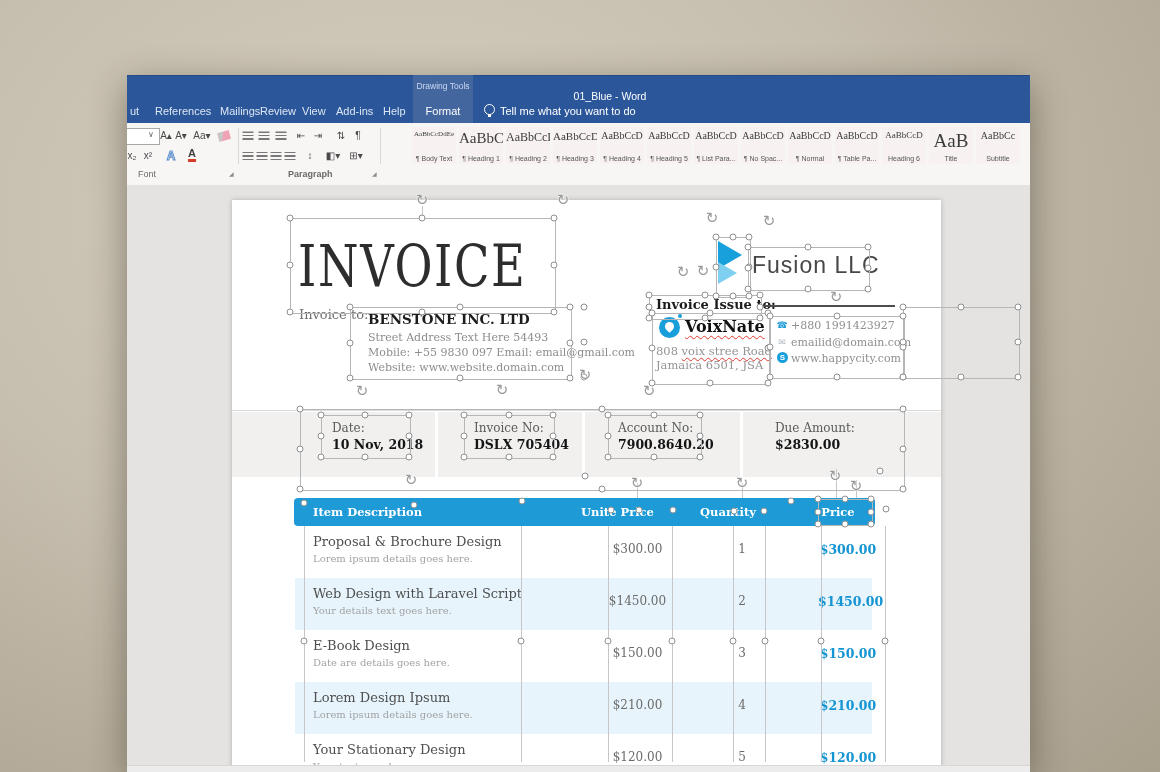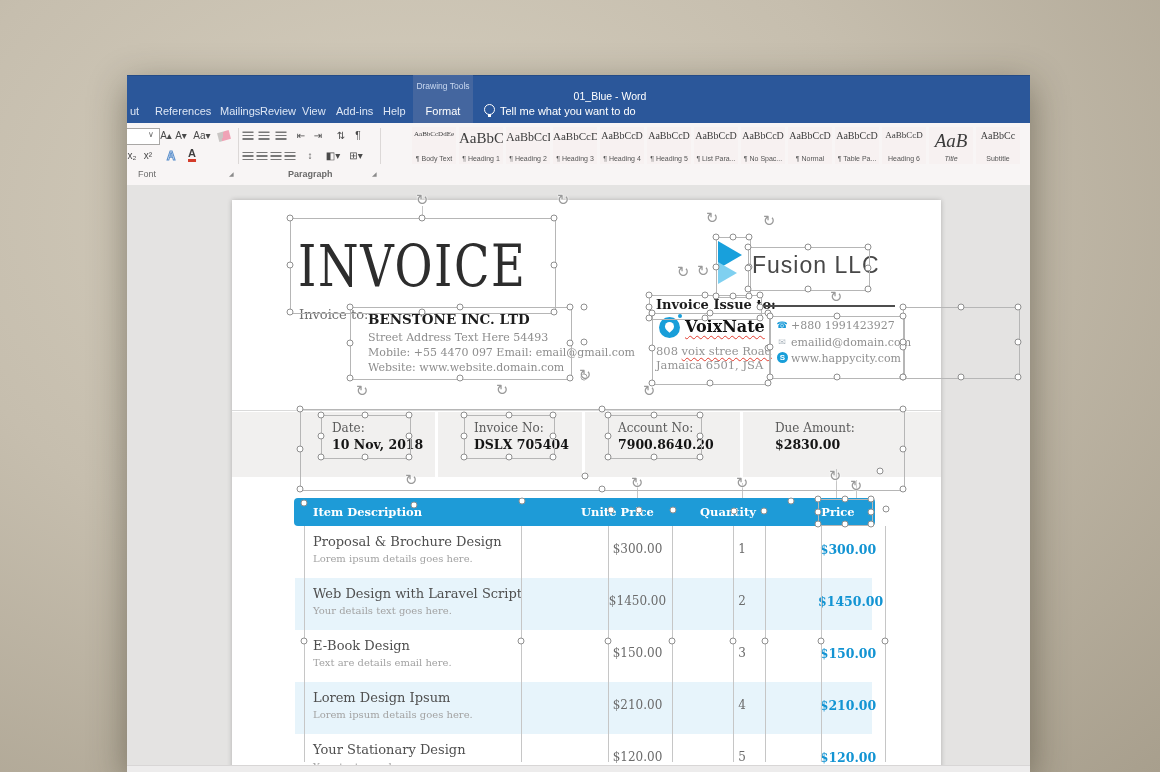--- a/index.html
+++ b/index.html
@@ -175,38 +175,38 @@
             <span class="stylelabel">¶ Normal</span>
           </div>
           <div class="stylecard" style="left:835px;">
             <span class="stylesample" style="font-size: 10px;">AaBbCcD</span>
             <span class="stylelabel">¶ Table Pa...</span>
           </div>
           <div class="stylecard" style="left:882px;">
             <span class="stylesample" style="font-size: 9px;">AaBbCcD</span>
             <span class="stylelabel">Heading 6</span>
           </div>
-          <div class="stylecard" style="left:929px;font-style:italic;">
+          <div class="stylecard" style="left:929px;">
             <span class="stylesample" style="font-size: 19px;">AaB</span>
             <span class="stylelabel">Title</span>
           </div>
           <div class="stylecard" style="left:976px;">
             <span class="stylesample" style="font-size: 10px;">AaBbCc</span>
             <span class="stylelabel">Subtitle</span>
           </div>
         </div>
 
       <div class="canvas"></div>
       <div class="page"></div>
 
       <div class="inv-title serif">INVOICE</div>
       <div class="inv-to serif">Invoice to:</div>
       <div class="client-name serif">BENSTONE INC. LTD</div>
       <div class="client-line serif" style="top:331px;">Street Address Text Here 54493</div>
-      <div class="client-line serif" style="top:346px;">Mobile: +55 4470 097  Email: email@gmail.com</div>
+      <div class="client-line serif" style="top:346px;">Mobile: +55 9830 097  Email: email@gmail.com</div>
       <div class="client-line serif" style="top:361px;">Website: www.website.domain.com</div>
 
       <div class="tri" style="left:718px;top:241px;border-left:24px solid #18a0dc;border-top:14px solid transparent;border-bottom:14px solid transparent;"></div>
       <div class="tri" style="left:718px;top:262px;border-left:19px solid #7fd0f0;border-top:11px solid transparent;border-bottom:11px solid transparent;"></div>
       <div class="fusion-text">Fusion LLC</div>
 
       <div class="issue-label serif">Invoice Issue to:</div>
       <div class="issue-line"></div>
 
       <div class="vx-circle">
@@ -255,21 +255,21 @@
           </div>
           <div class="trow" style="top:578px;background:#e7f4fb;">
             <div class="row-title" style="">Web Design with Laravel Script</div>
             <div class="row-detail" style="">Your details text goes here.</div>
             <div class="row-unit" style="">$1450.00</div>
             <div class="row-qty" style="">2</div>
             <div class="row-price" style="">$1450.00</div>
           </div>
           <div class="trow" style="top:630px;background:#ffffff;">
             <div class="row-title" style="">E-Book Design</div>
-            <div class="row-detail" style="">Text are details email here.</div>
+            <div class="row-detail" style="">Date are details goes here.</div>
             <div class="row-unit" style="">$150.00</div>
             <div class="row-qty" style="">3</div>
             <div class="row-price" style="">$150.00</div>
           </div>
           <div class="trow" style="top:682px;background:#e7f4fb;">
             <div class="row-title" style="">Lorem Design Ipsum</div>
             <div class="row-detail" style="">Lorem ipsum details goes here.</div>
             <div class="row-unit" style="">$210.00</div>
             <div class="row-qty" style="">4</div>
             <div class="row-price" style="">$210.00</div>

